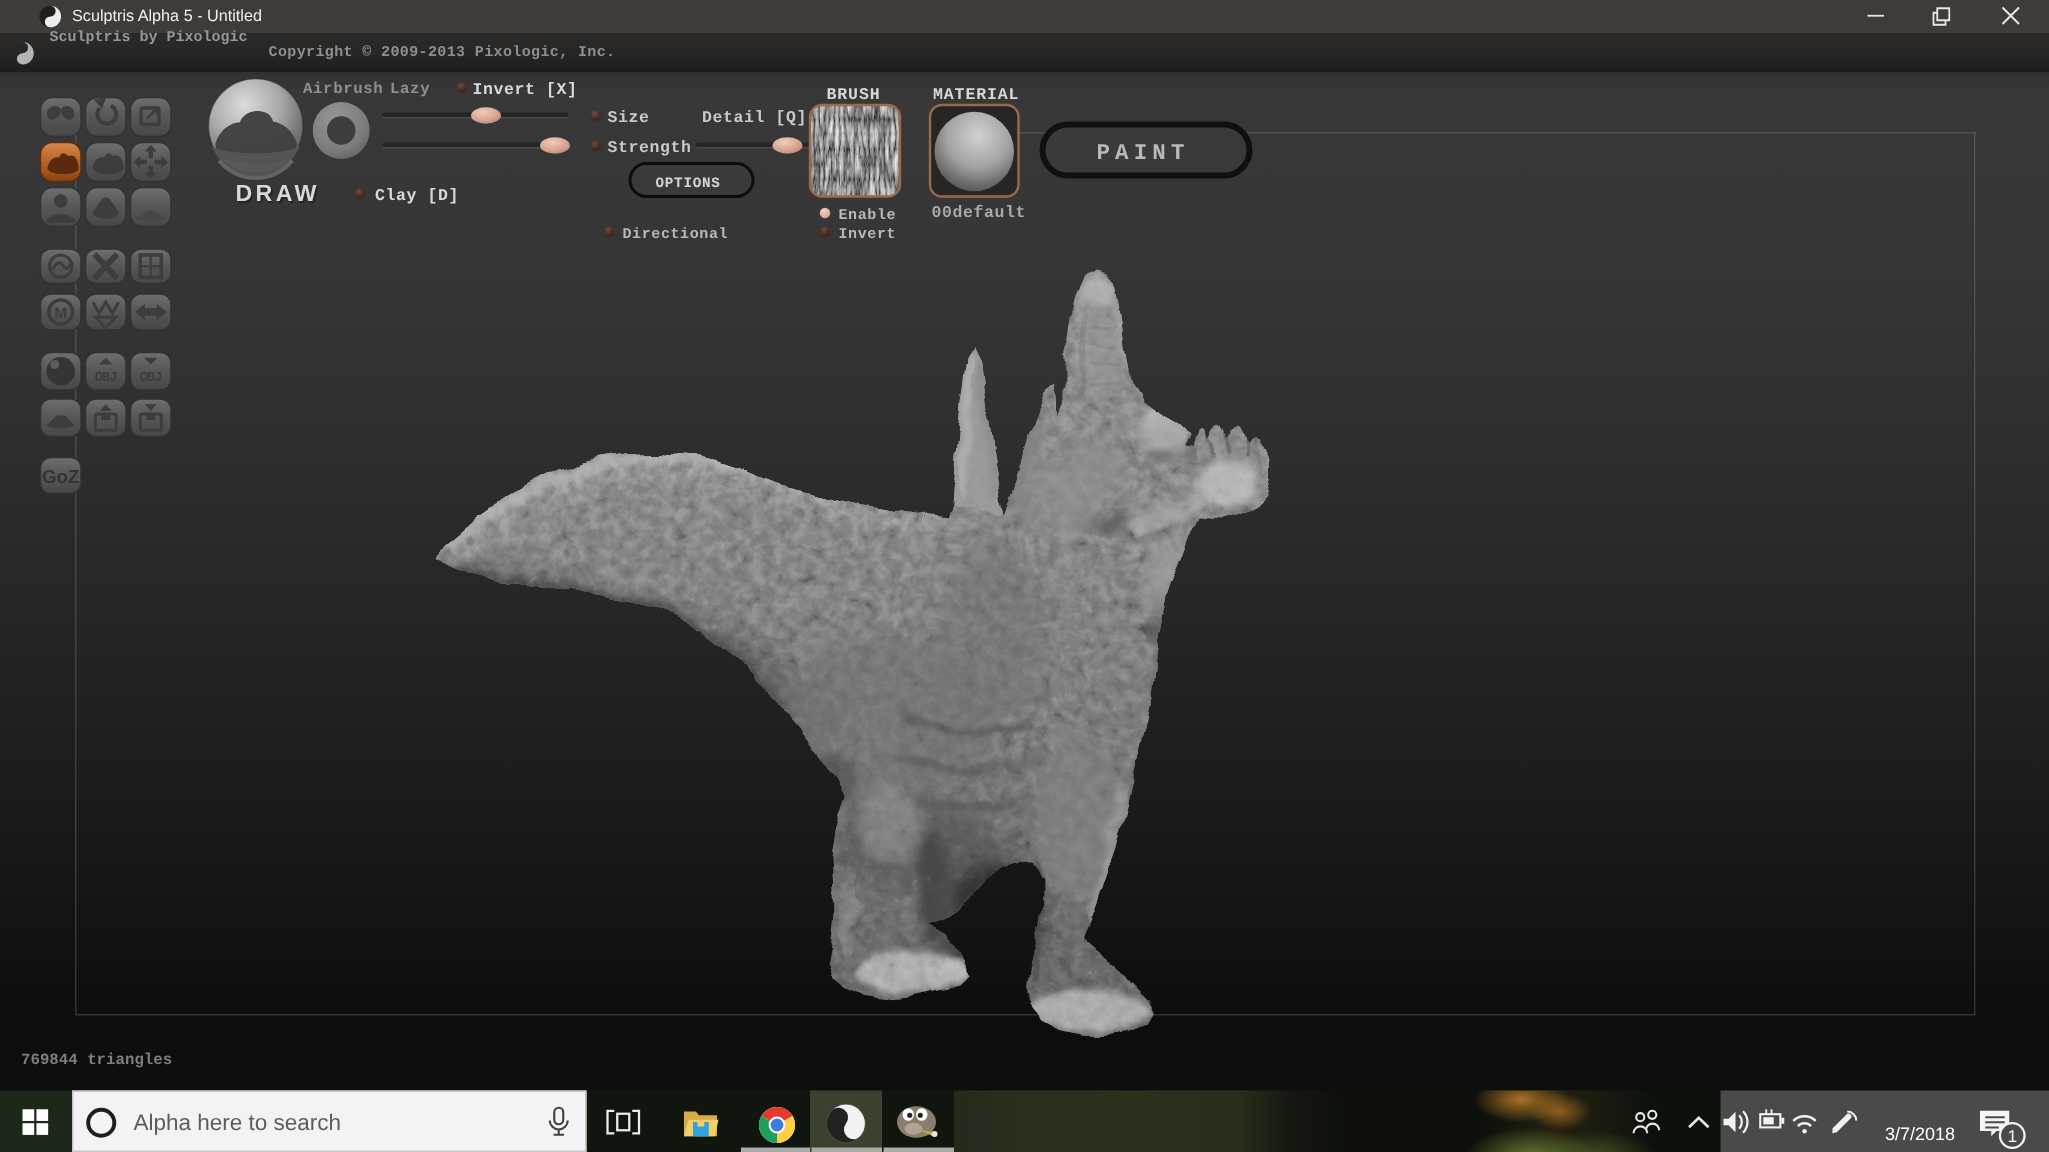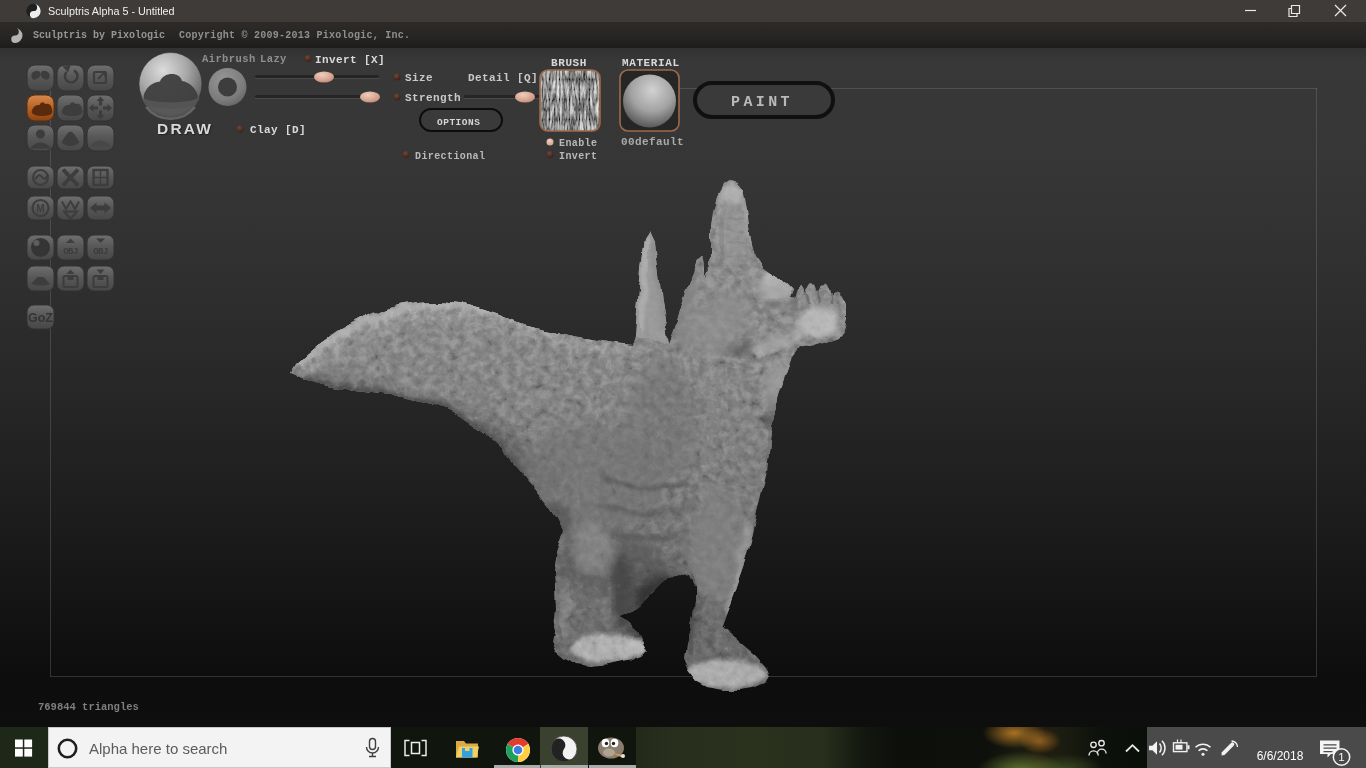--- a/index.html
+++ b/index.html
@@ -3,27 +3,27 @@
 <meta charset="utf-8">
 <style>
   html,body{margin:0;padding:0;width:1366px;height:768px;overflow:hidden;background:#000;-webkit-font-smoothing:antialiased;}
   *{box-sizing:border-box;}
   .abs{position:absolute;}
   body{font-family:"Liberation Sans",sans-serif;position:relative;}
   .mono{font-family:"Liberation Mono",monospace;font-weight:bold;}
   #titlebar{left:0;top:0;width:1366px;height:22px;background:#3e3b39;}
   #titletext{left:48px;top:5px;font-size:10.8px;color:#f0f0f0;}
   #menubar{left:0;top:22px;width:1366px;height:26px;background:linear-gradient(#2c2b2a,#262524 60%,#1d1c1b);}
-  #menutext1{left:33px;top:30px;font-size:10px;letter-spacing:0px;color:#969696;}
+  #menutext1{left:33px;top:20px;font-size:10px;letter-spacing:0px;color:#969696;}
   #menutext2{left:179px;top:30px;font-size:10px;letter-spacing:0.25px;color:#8f8f8f;}
   #main{left:0;top:48px;width:1366px;height:680px;
     background:linear-gradient(#313131 0px,#383838 14px,#363636 120px,#303030 220px,#282828 330px,#1e1e1e 450px,#131313 570px,#0d0d0d 630px,#0e0e0e 680px);}
   #vp{left:50px;top:40px;width:1267px;height:589px;border:1px solid rgba(140,140,140,0.3);border-top:none;}
   #vptop{left:660px;top:40px;width:657px;height:1px;background:rgba(140,140,140,0.3);}
-  #tris{left:14px;top:701px;font-size:10.5px;letter-spacing:0px;color:#7f7f7f;margin-left:24px;}
+  #tris{left:14px;top:701px;font-size:10.5px;letter-spacing:0px;color:#7f7f7f;}
   #taskbar{left:0;top:727px;width:1366px;height:41px;background:#10160e;}
   #startzone{left:0;top:0;width:48px;height:41px;background:#1d2818;}
   #searchbox{left:48px;top:0;width:343px;height:41px;background:#f3f3f3;border:1px solid #c8c8c8;}
   #searchtext{left:89px;top:740px;font-size:15px;color:#5c5c5c;}
   #scptile{left:540px;top:0;width:48px;height:41px;background:#3a412f;}
   .uline{top:38px;height:3px;background:#a9aca9;}
   #wp{left:636px;top:0;width:511px;height:41px;overflow:hidden;background:
       radial-gradient(45px 22px at 378px 6px, rgba(196,128,40,0.85), rgba(196,128,40,0) 70%),
       radial-gradient(30px 18px at 404px 14px, rgba(168,110,34,0.8), rgba(168,110,34,0) 70%),
       radial-gradient(60px 26px at 385px 44px, rgba(106,128,52,0.9), rgba(106,128,52,0) 75%),
@@ -50,21 +50,21 @@
    <div class="abs uline" style="left:494px;width:46px;"></div>
    <div class="abs uline" style="left:541px;width:47px;"></div>
    <div class="abs uline" style="left:589px;width:47px;"></div>
  </div>
  <div class="abs" id="titletext">Sculptris Alpha 5 - Untitled</div>
  <div class="abs mono" id="menutext1">Sculptris by Pixologic</div>
  <div class="abs mono" id="menutext2">Copyright © 2009-2013 Pixologic, Inc.</div>
  <div class="abs mono" id="tris">769844 triangles</div>
  <div class="abs" id="searchtext">Alpha here to search</div>
  <div class="abs" id="clock1">12:20 AM</div>
- <div class="abs" id="clock2">6/6/2018</div>
+ <div class="abs" id="clock2">3/7/2018</div>
  <svg class="abs" id="ovl" style="left:0;top:0" width="1366" height="768" viewBox="0 0 1366 768">
  <defs>
   <linearGradient id="btn" x1="0" y1="0" x2="0" y2="1">
     <stop offset="0" stop-color="#6f6f6f"></stop>
         <stop offset="0.45" stop-color="#585858"></stop>
         <stop offset="1" stop-color="#474747"></stop>
   </linearGradient>
   <linearGradient id="btnO" x1="0" y1="0" x2="0" y2="1">
     <stop offset="0" stop-color="#d6884a"></stop>
         <stop offset="0.55" stop-color="#b35f24"></stop>

